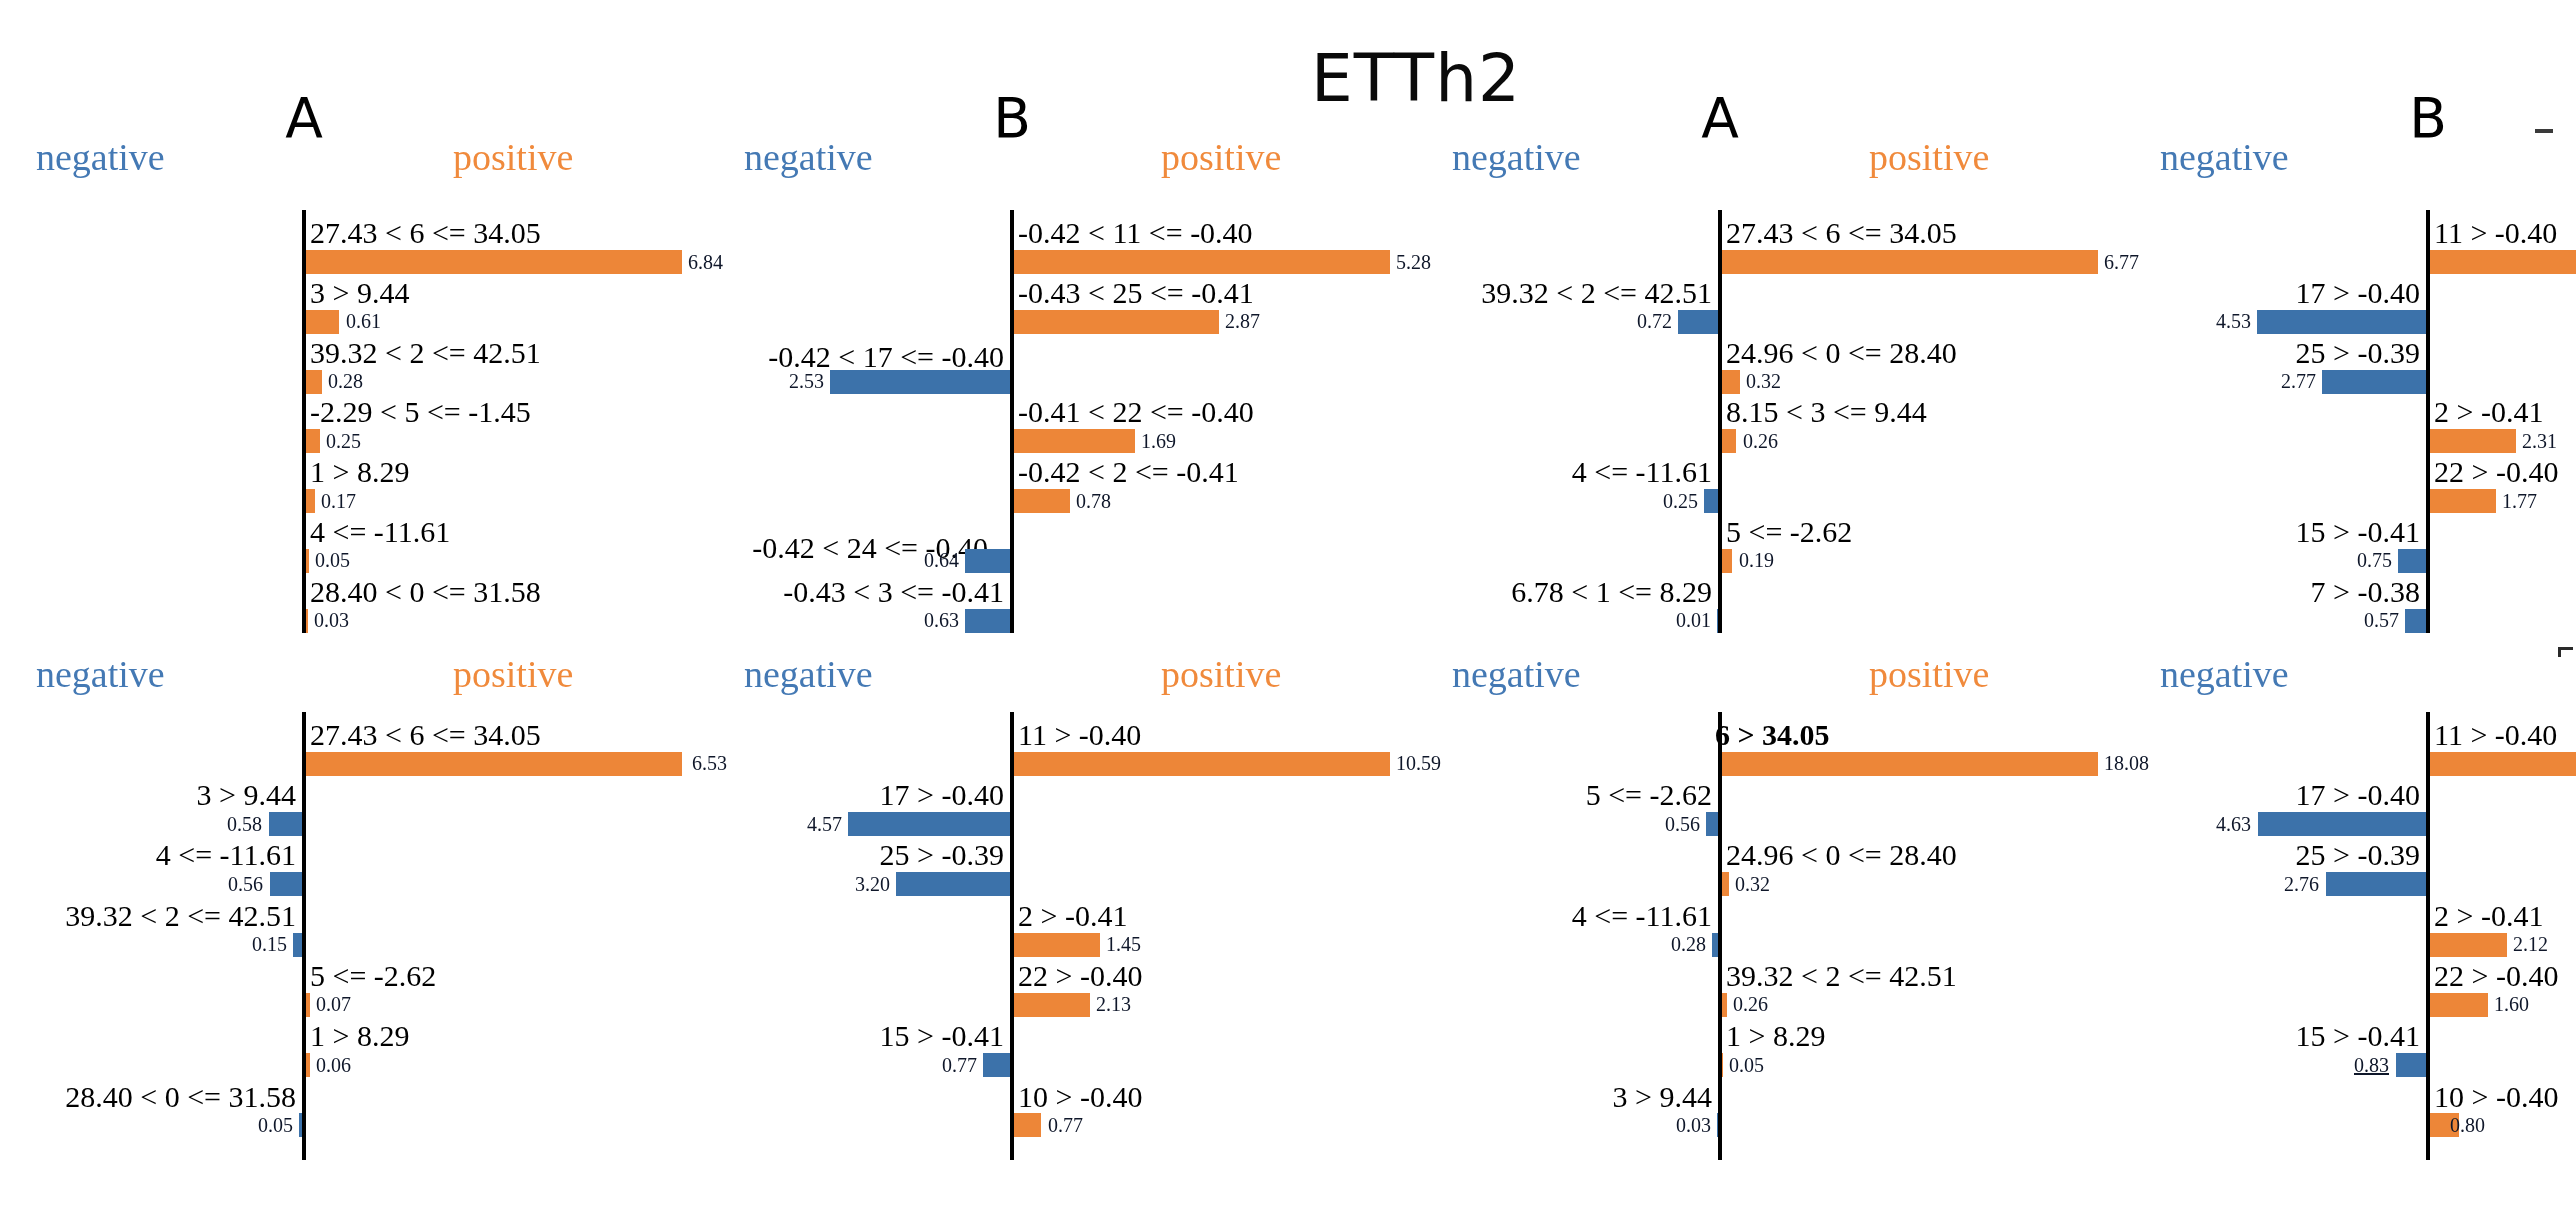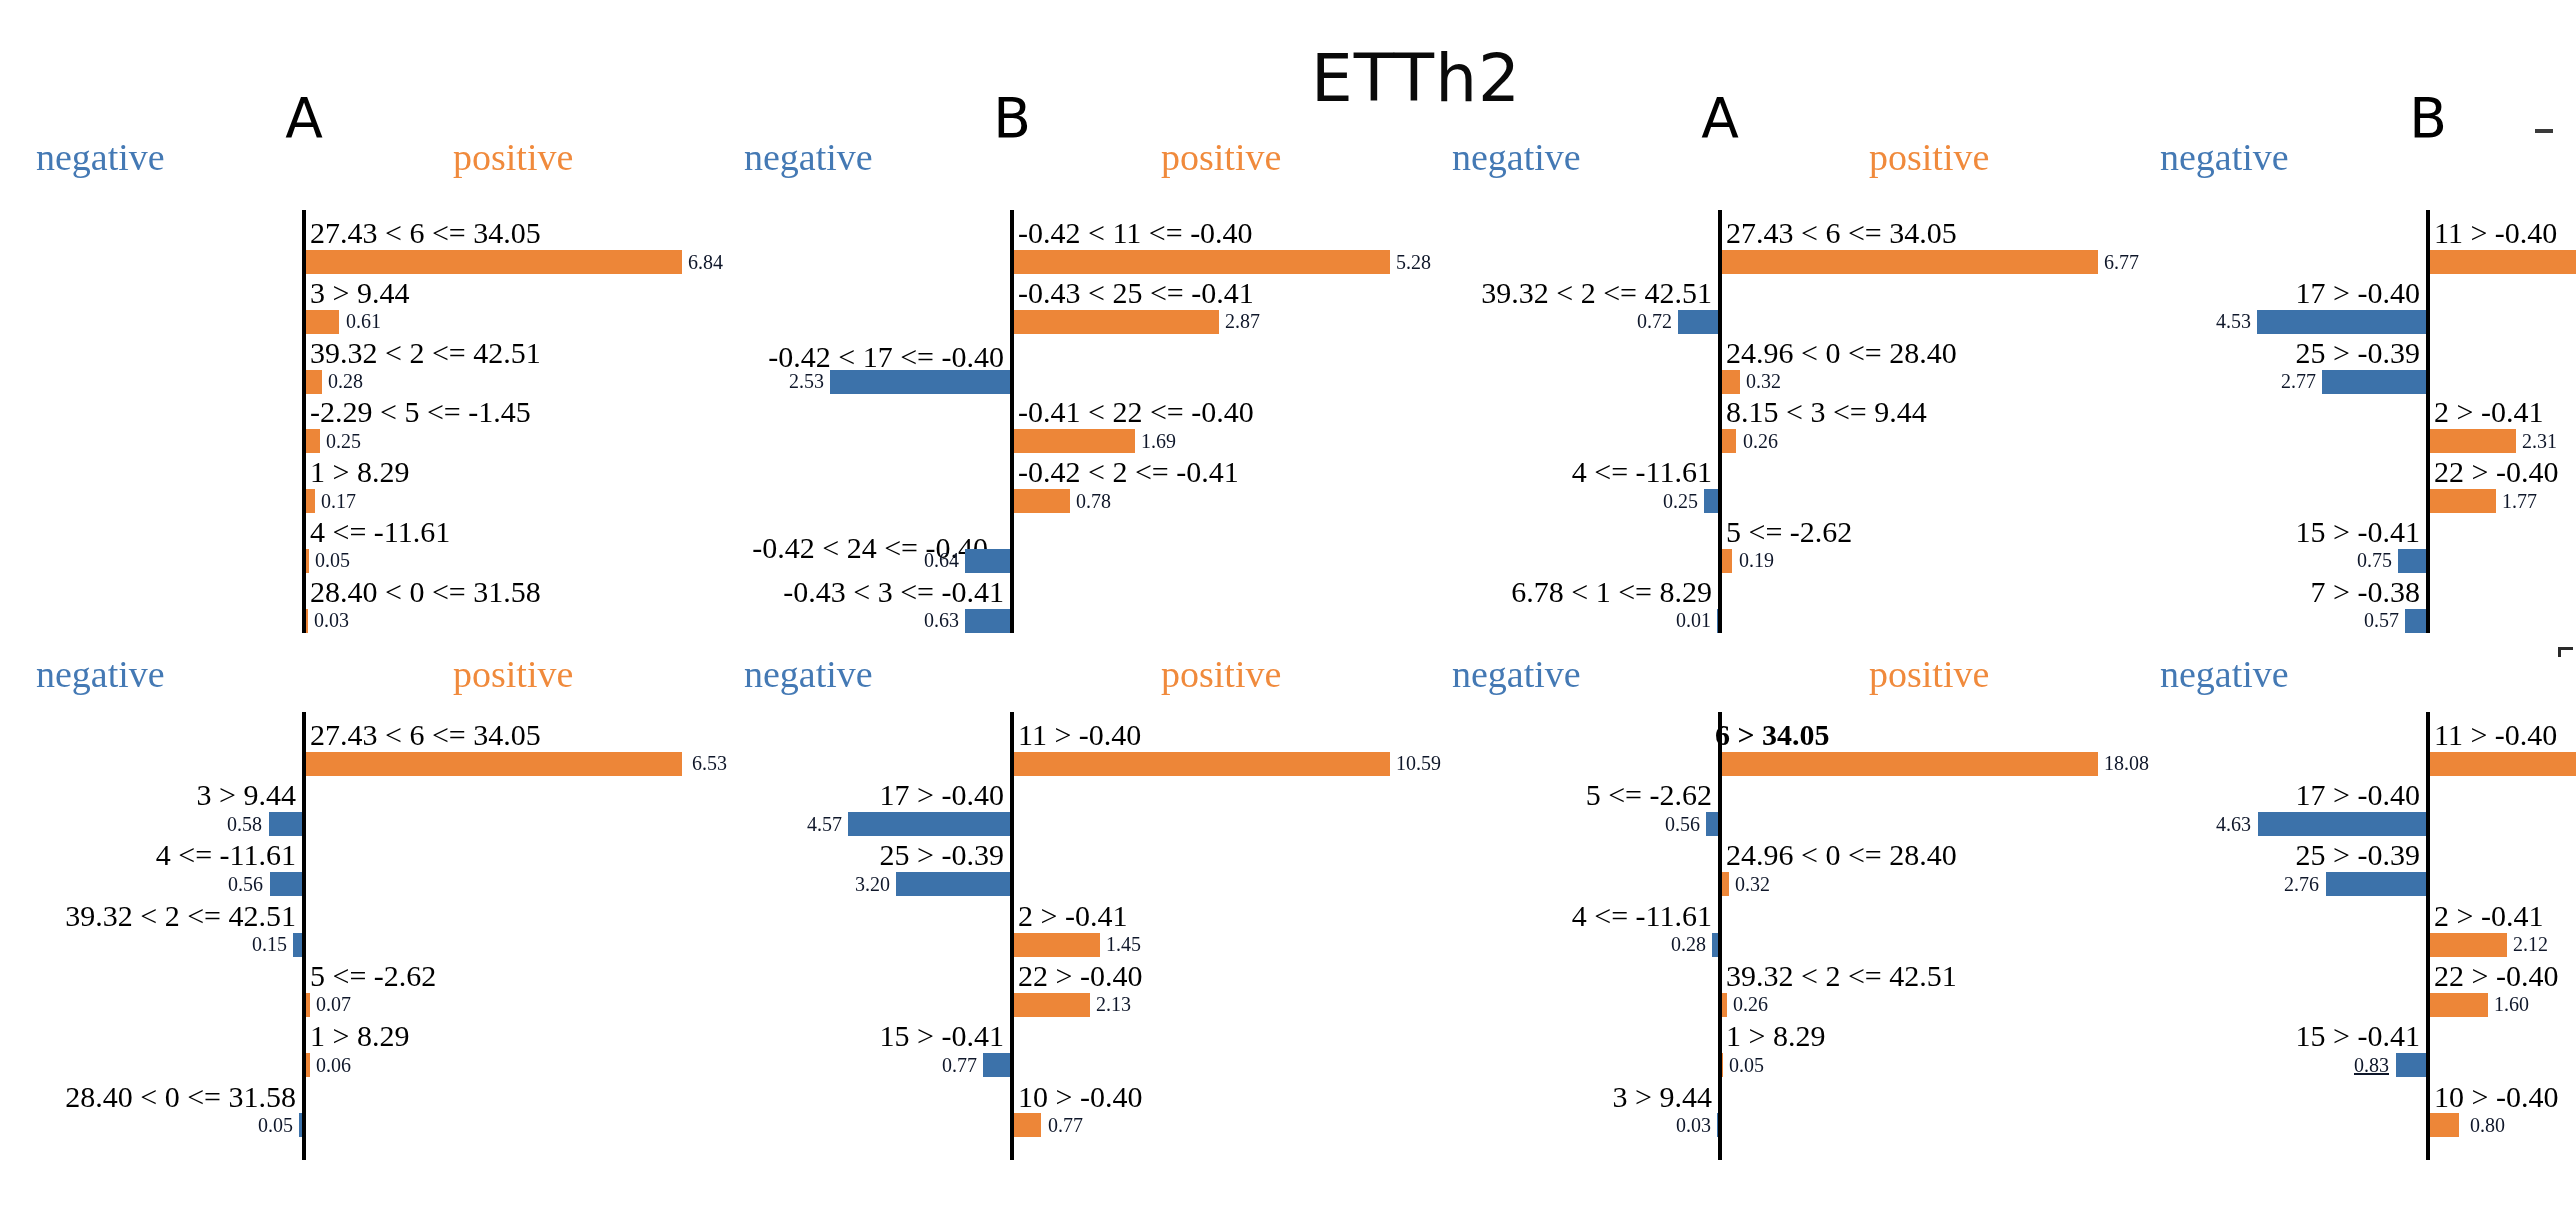--- a/index.html
+++ b/index.html
@@ -224,20 +224,20 @@
       <div class="bar" style="top: 294px; width: 77px; left: 306px; background: rgb(237, 134, 56);"></div>
       <span class="val-label" style="top: 293px; left: 389px;">2.12</span>
       <span class="feat-label" style="top: 321px; left: 310px;">22 &gt; -0.40</span>
       <div class="bar" style="top: 354px; width: 58px; left: 306px; background: rgb(237, 134, 56);"></div>
       <span class="val-label" style="top: 353px; left: 370px;">1.60</span>
       <span class="feat-label" style="top: 381px; right: 412px;">15 &gt; -0.41</span>
       <div class="bar" style="top: 414px; width: 30px; right: 406px; background: rgb(60, 114, 170);"></div>
       <span class="val-label" style="top: 414px; right: 443px; text-decoration: underline;">0.83</span>
       <span class="feat-label" style="top: 442px; left: 310px;">10 &gt; -0.40</span>
       <div class="bar" style="top: 474px; width: 29px; left: 306px; background: rgb(237, 134, 56);"></div>
-      <span class="val-label" style="top: 474px; left: 346px;">0.80</span>
+      <span class="val-label" style="top: 474px; left: 326px;">0.80</span>
     </div>
   </div>
 
 <div class="stray" style="left:2535px;top:129px;width:17.5px;height:3.6px;background:#3a3a3a;"></div>
 
 <div class="stray" style="left:2558px;top:647px;width:12.4px;height:7.2px;border-left:3.1px solid #2a2a2a;border-top:3.1px solid #2a2a2a;"></div>
 
 
 </body></html>

